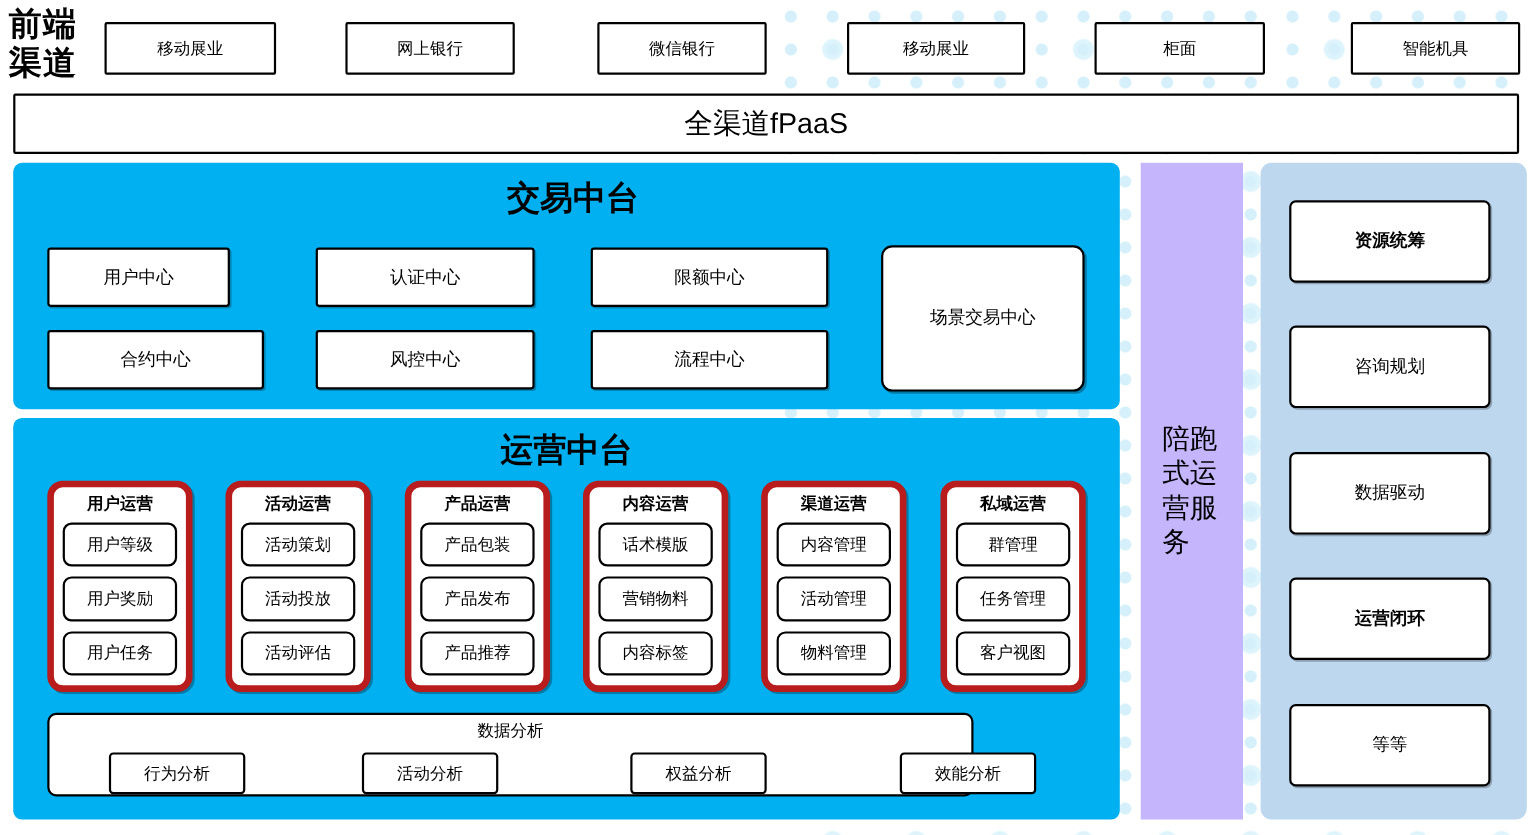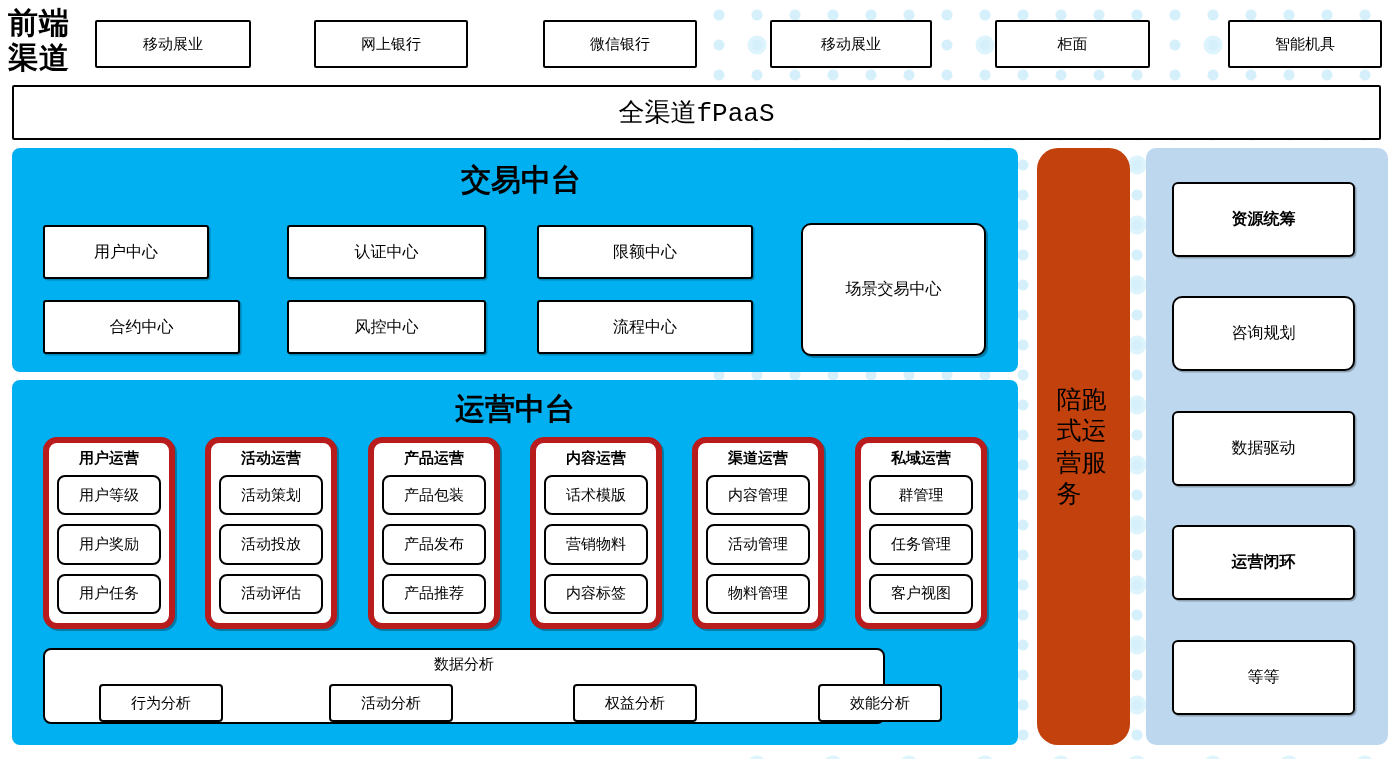--- a/index.html
+++ b/index.html
@@ -33,21 +33,21 @@
   }
 
   .side-label {
     position:absolute; left:8px; top:6px; width:72px;
     font-family:"DejaVu Serif", serif; font-weight:bold;
     font-size:30px; line-height:1.15; letter-spacing:1px;
   }
 
   .chan { top:20px; height:48px; font-size:15px; }
 
-  .fpaas { left:12px; top:85px; width:1369px; height:55px; font-size:26px;font-family:Liberation Mono, monospace; }
+  .fpaas { left:12px; top:85px; width:1369px; height:55px; font-size:26px; }
 
   .bluesec {
     position:absolute; left:12px; width:1006px;
     background:#00B0F0; border-radius:8px;
   }
   .sec-title {
     text-align:center; font-family:"DejaVu Serif", serif;
     font-weight:bold; font-size:30px; color:#000;
   }
   .trans { top:148px; height:224px; }
@@ -77,21 +77,21 @@
 
   .analysis {
     position:absolute; left:31px; top:268px; width:842px; height:76px;
     background:#fff; border:2px solid #000; border-radius:8px;
   }
   .analysis-title { text-align:center; font-size:15px; margin-top:5px; }
   .anbox { top:34px; height:38px; width:124px; font-size:15px; border-radius:4px; }
 
   .runbar {
     position:absolute; left:1037px; top:148px; width:93px; height:597px;
-    background:#c2410c; display:flex; align-items:center; justify-content:center;border-radius:21px;
+    background:#c4b5fd; display:flex; align-items:center; justify-content:center;
   }
   .runbar-text {
     width:54px; font-size:25px; line-height:1.25; text-align:left;
     word-break:break-all;
   }
 
   .rpanel {
     position:absolute; left:1146px; top:148px; width:242px; height:597px;
     background:#BDD7EE; border-radius:10px;
   }
@@ -175,18 +175,18 @@
       <div class="wbox anbox" style="left:773px;">效能分析</div>
     </div>
   </div>
 
   <div class="runbar">
     <div class="runbar-text">陪跑式运营服务</div>
   </div>
 
   <div class="rpanel">
     <div class="wbox rbox bold" style="top:34px;">资源统筹</div>
-    <div class="wbox rbox" style="top:148px;border-radius:10px;">咨询规划</div>
+    <div class="wbox rbox" style="top:148px;">咨询规划</div>
     <div class="wbox rbox" style="top:263px;">数据驱动</div>
     <div class="wbox rbox bold" style="top:377px;">运营闭环</div>
     <div class="wbox rbox" style="top:492px;">等等</div>
   </div>
 </div>
 
 </body></html>

